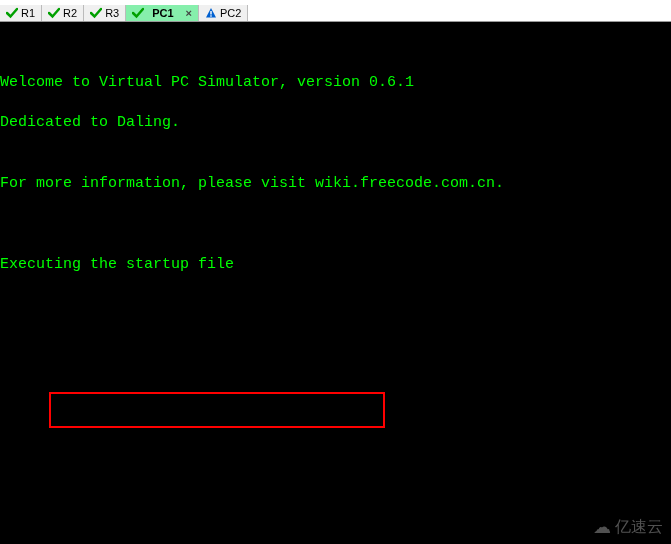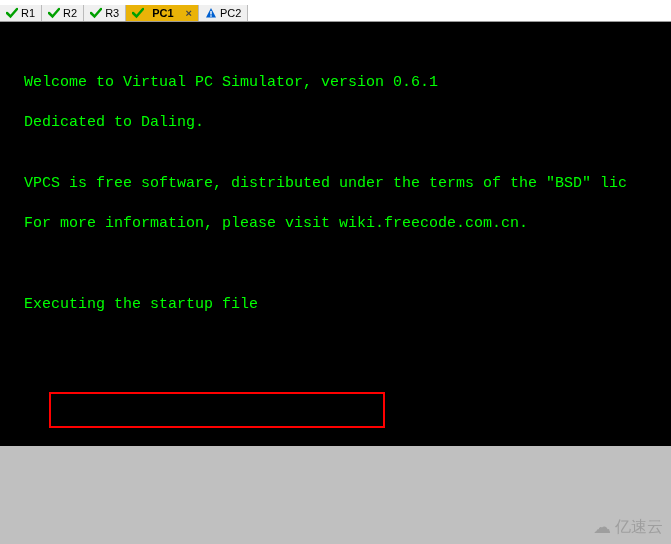--- a/index.html
+++ b/index.html
@@ -23,21 +23,21 @@
       align-items: center;
       padding: 2px 6px;
       font-size: 11px;
       border-right: 1px solid #bbb;
       background: #f0f0f0;
       cursor: pointer;
       gap: 3px;
       white-space: nowrap;
     }
     .tab.active {
-      background: #eab308;
+      background: #86efac;
       font-weight: bold;
       gap: 8px;
     }
     .tab .icon-wrap {
       display: inline-flex;
       align-items: center;
       justify-content: center;
       width: 12px;
       height: 12px;
     }
@@ -46,22 +46,22 @@
       font-size: 11px;
       color: #444;
       cursor: pointer;
     }
     .terminal {
       background: #000000;
       color: #00ff00;
       font-family: "Courier New", monospace;
       font-size: 15px;
       line-height: 1.35;
-      padding: 10px 24px;
-      height: 424px;
+      padding: 10px 0;
+      height: 522px;
       white-space: pre;
       overflow: hidden;
       position: relative;
     }
     .line { display: block; }
     .highlight-box {
       position: absolute;
       border: 2px solid #ff0000;
       left: 49px;
       top: 370px;
@@ -131,21 +131,20 @@
     </span>
     <span>PC2</span>
   </div>
 </div>
 
 <div class="terminal">
 <span class="line"></span>
 <span class="line">Welcome to Virtual PC Simulator, version 0.6.1</span>
 <span class="line">Dedicated to Daling.</span>
 <span class="line"></span>
-<span class="line">VPCS is free software, distributed under the terms of the "BSD" lic</span>
 <span class="line">For more information, please visit wiki.freecode.com.cn.</span>
 <span class="line"></span>
 <span class="line"></span>
 <span class="line">Executing the startup file</span>
 <span class="line"></span>
 <span class="line"></span>
 
 
 
 

